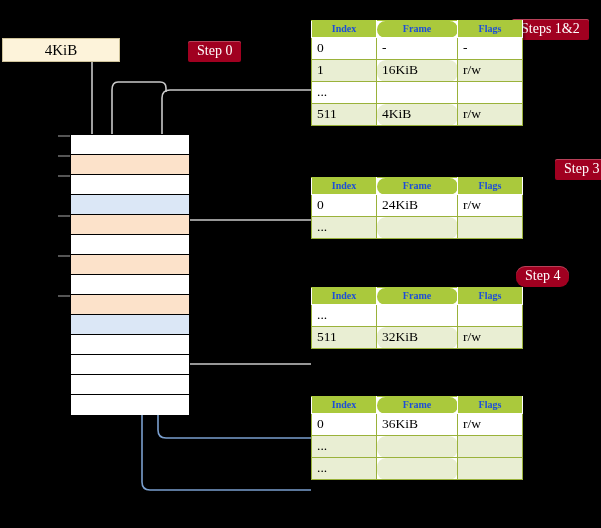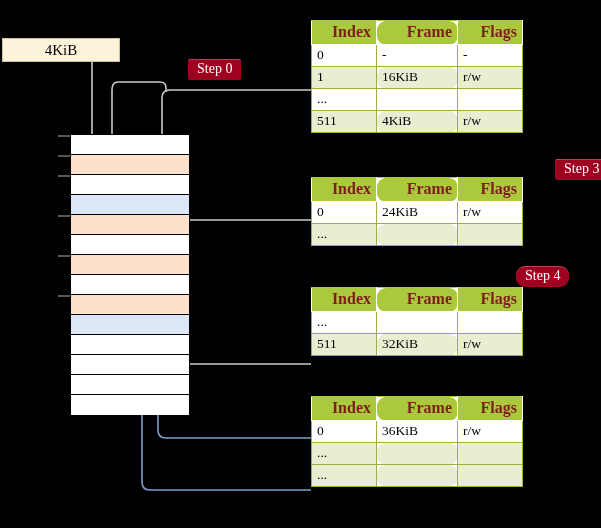--- a/index.html
+++ b/index.html
@@ -78,24 +78,24 @@
   .ptable {
     position: absolute;
     border-collapse: collapse;
     font-size: 13.5px;
     color: #000000;
     background: #ffffff;
     box-shadow: 2px 2px 2px rgba(0,0,0,0.35);
   }
   .ptable th {
     background: #aac93c;
-    color: #7f1d1d;
+    color: #1d4ed8;
     font-weight: bold;
-    font-size: 16px;
-    text-align: right;
+    font-size: 10px;
+    text-align: center;
     padding: 2px 5px 3px 5px;
     border: 1px solid #ffffff;
     border-top: 1px solid #aac93c;
   }
   .ptable td {
     padding: 2px 5px 3px 5px;
     border: 1px solid #9ab23a;
     height: 18px;
     box-sizing: border-box;
   }
@@ -148,22 +148,25 @@
 
     <path d="M311,438 L166,438 Q158,438 158,430 L158,338" fill="none" stroke="#7a9fce" stroke-width="1.6" marker-end="url(#arrBlue)"></path>
 
     <path d="M311,490 L150,490 Q142,490 142,482 L142,228" fill="none" stroke="#7a9fce" stroke-width="1.6" marker-end="url(#arrBlue)"></path>
   </svg>
 
   <div class="srcbox">
     <span>4KiB</span>
   </div>
 
-  <div class="badge" style="left:188px; top:59px;">
+  <div class="badge" style="left:188px; top:41px;">
     <span>Step 0</span>
+  </div>
+  <div class="badge" style="left:512px; top:19px;">
+    <span>Steps 1&amp;2</span>
   </div>
   <div class="badge" style="left:521px; top:159px;margin-left:34px;">
     <span>Step 3</span>
   </div>
   <div class="badge" style="left:516px; top:266px;border-radius:9px;">
     <span>Step 4</span>
   </div>
 
   <div class="memtick" style="top:135px;"></div>
   <div class="memtick" style="top:155px;"></div>

